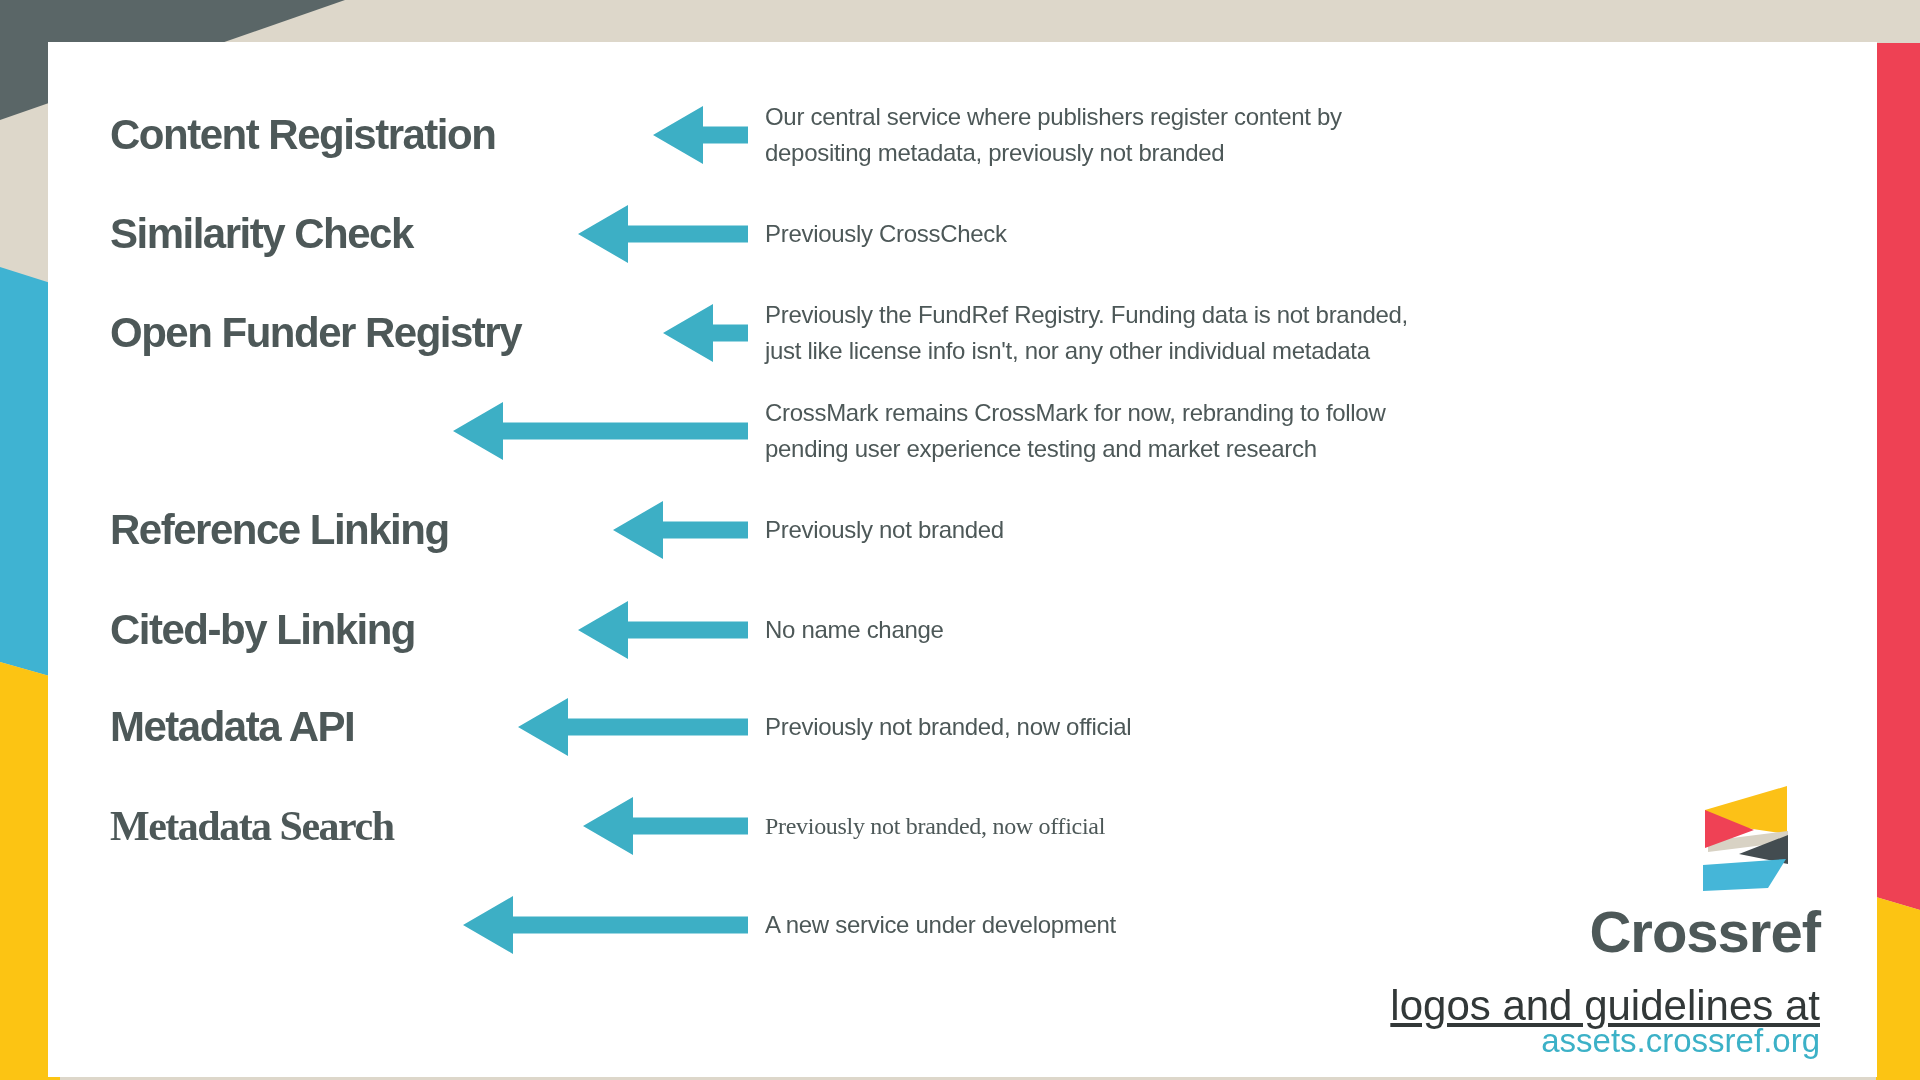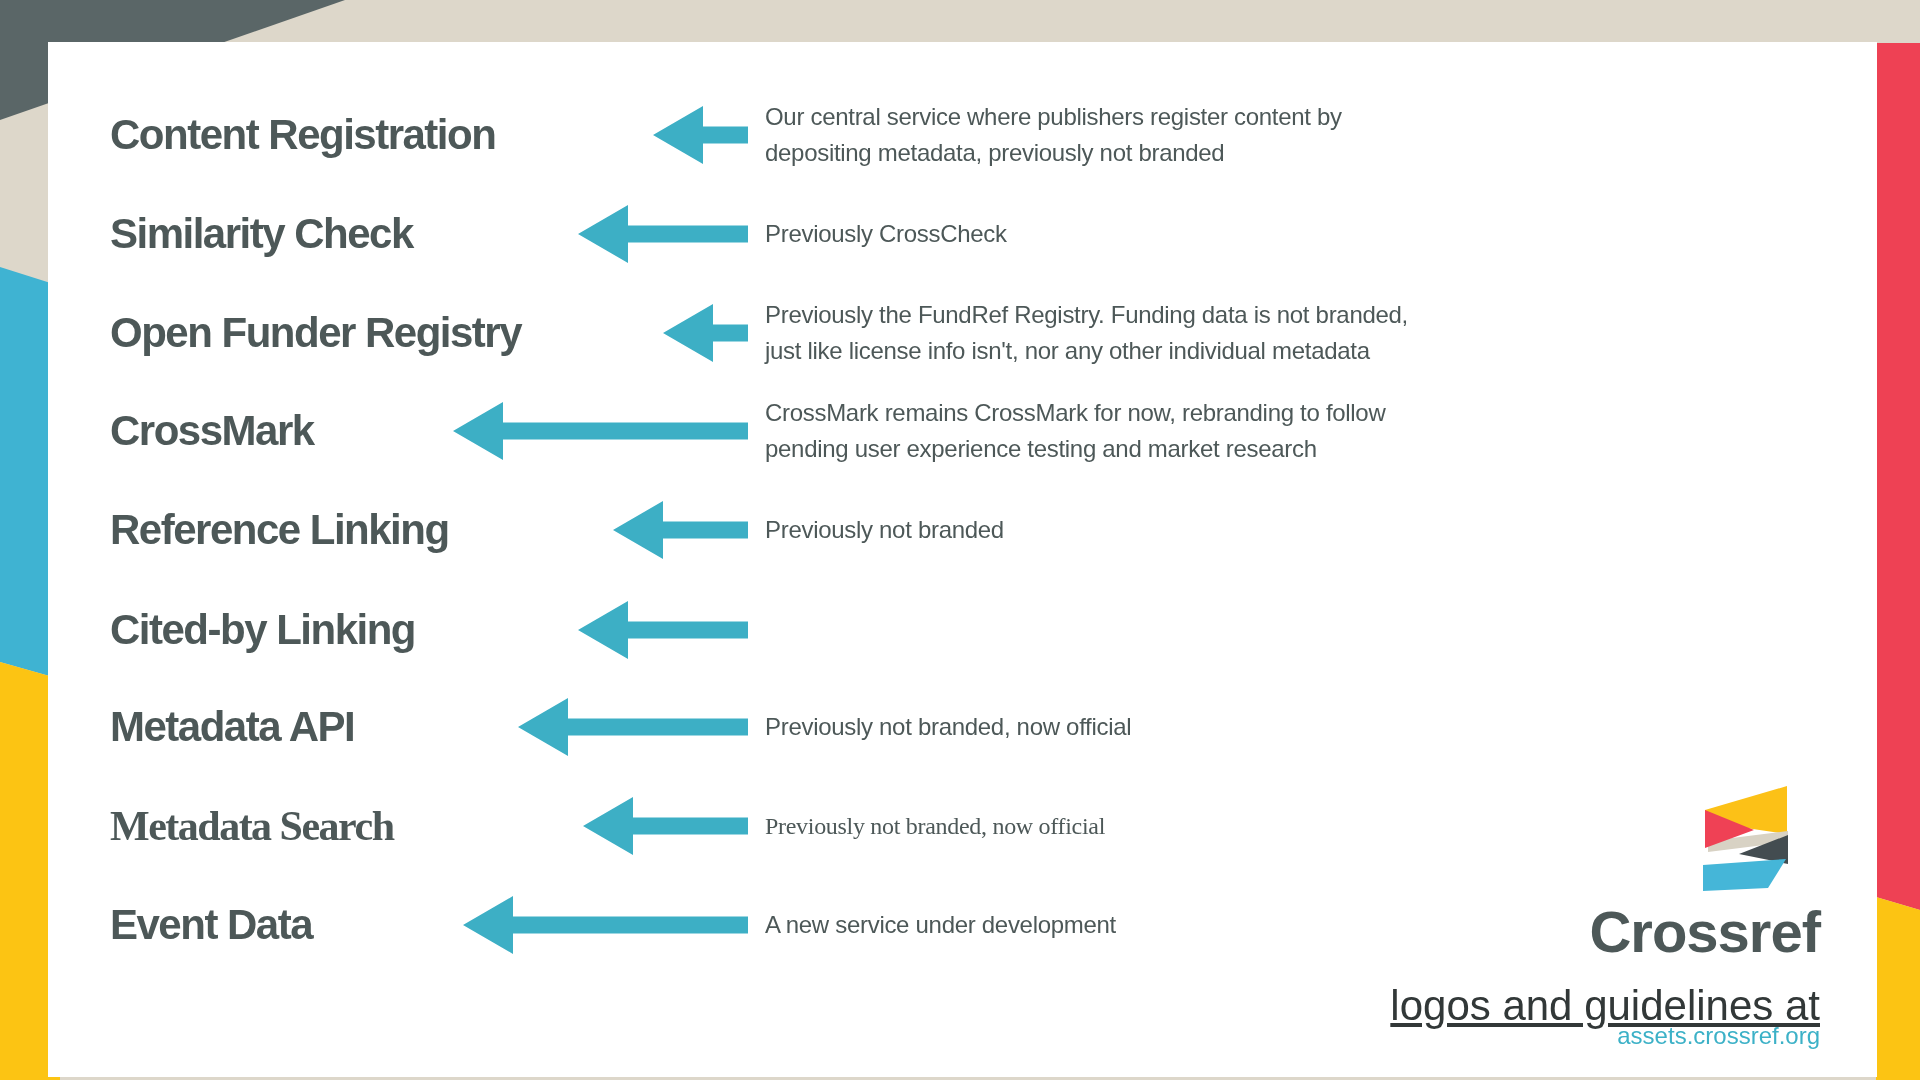--- a/index.html
+++ b/index.html
@@ -38,21 +38,21 @@
     position:absolute;right:100px;top:898px;
     font-size:58px;font-weight:bold;letter-spacing:-1px;
     color:var(--text-slate);white-space:nowrap;
   }
   .foot-note{
     position:absolute;right:100px;top:982px;
     font-size:42px;color:var(--footer-dark);white-space:nowrap;text-decoration:underline;
   }
   .foot-link{
     position:absolute;right:100px;top:1022px;
-    font-size:24px;color:var(--link-teal);white-space:nowrap;
+    font-size:33px;color:var(--link-teal);white-space:nowrap;
     text-decoration:none;cursor:pointer;
   }
 </style>
 </head>
 <body>
 
 <svg class="bg-svg">
   <polygon class="shape-dark" points="0,0 345,0 0,120"></polygon>
   <polygon class="shape-cyan" points="0,267 60,286 60,679 0,662"></polygon>
   <polygon class="shape-yellow" points="0,662 60,679 60,1080 0,1080"></polygon>
@@ -74,46 +74,45 @@
     <div class="arrow" style="width: 170px; left: 578px;"></div>
     <div class="desc">Previously CrossCheck</div>
   </div>
     <div class="row" style="top: 288px;">
     <div class="svc">Open Funder Registry</div>
     <div class="arrow" style="width: 85px; left: 663px;"></div>
     <div class="desc">Previously the FundRef Registry. Funding data is not branded,
 just like license info isn't, nor any other individual metadata</div>
   </div>
     <div class="row" style="top: 386px;">
-    <div class="svc">CrossMark</div>
     <div class="arrow" style="width: 295px; left: 453px;"></div>
     <div class="desc">CrossMark remains CrossMark for now, rebranding to follow
 pending user experience testing and market research</div>
   </div>
     <div class="row" style="top: 485px;">
     <div class="svc">Reference Linking</div>
     <div class="arrow" style="width: 135px; left: 613px;"></div>
     <div class="desc">Previously not branded</div>
   </div>
     <div class="row" style="top: 585px;">
     <div class="svc">Cited-by Linking</div>
     <div class="arrow" style="width: 170px; left: 578px;"></div>
+    <div class="desc">No name change</div>
   </div>
     <div class="row" style="top: 682px; text-align: right;">
     <div class="svc">Metadata API</div>
     <div class="arrow" style="width: 230px; left: 518px;"></div>
     <div class="desc">Previously not branded, now official</div>
   </div>
     <div class="row" style="top: 781px; font-family: Liberation Serif, serif;">
     <div class="svc">Metadata Search</div>
     <div class="arrow" style="width: 165px; left: 583px;"></div>
     <div class="desc">Previously not branded, now official</div>
   </div>
     <div class="row" style="top: 880px;">
-    <div class="svc">Event Data</div>
     <div class="arrow" style="width: 285px; left: 463px;"></div>
     <div class="desc">A new service under development</div>
   </div>
   </div>
 
 <svg class="logo-mark" viewBox="0 0 88 112">
   <polygon fill="#fcc117" points="2,26 84,2 84,50 2,38"></polygon>
   <polygon fill="#d8d2c4" points="5,57 85,47 85,58 5,68"></polygon>
   <polygon fill="#ef4155" points="2,26 2,64 51,46"></polygon>
   <polygon fill="#434c50" points="85,51 85,80 36,70"></polygon>

